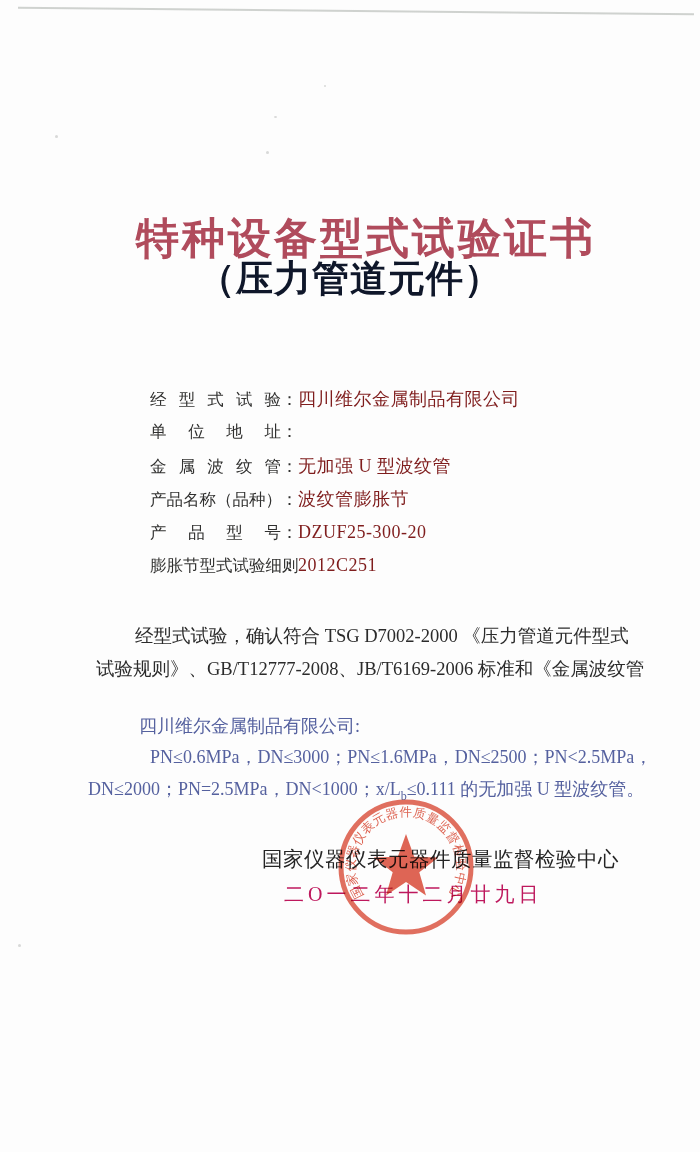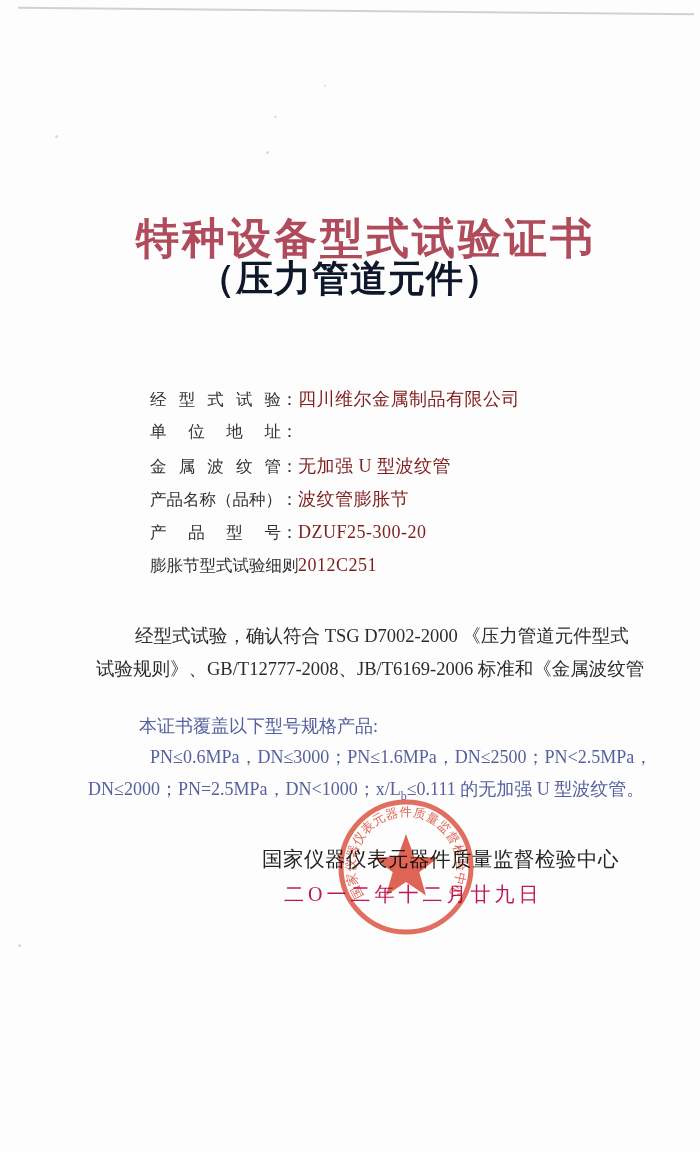--- a/index.html
+++ b/index.html
@@ -127,21 +127,21 @@
         <span class="val">2012C251</span>
     </div>
   </div>
 
   <div class="statement">
     <div class="ln indent">经型式试验，确认符合 TSG D7002-2000 《压力管道元件型式</div>
     <div class="ln">试验规则》、GB/T12777-2008、JB/T6169-2006 标准和《金属波纹管</div>
   </div>
 
   <div class="coverage">
-    <div class="cov-ln cov-1">本证书覆盖以下型号规格产品:</div>
+    <div class="cov-ln cov-1">四川维尔金属制品有限公司:</div>
     <div class="cov-ln cov-2">PN≤0.6MPa，DN≤3000；PN≤1.6MPa，DN≤2500；PN&lt;2.5MPa，</div>
     <div class="cov-ln cov-3"><span>DN≤2000；PN=2.5MPa，DN&lt;1000；x/L</span><sub>b</sub><span>≤0.111 的无加强 U 型波纹管。</span></div>
   </div>
 
   <div class="issuer">国家仪器仪表元器件质量监督检验中心</div>
   <div class="issue-date">二O一二年十二月廿九日</div>
 
   <svg class="stamp" width="146" height="146" viewBox="0 0 146 146" xmlns="http://www.w3.org/2000/svg">
     <circle cx="73" cy="73" r="65" fill="none" stroke="#d8432e" stroke-width="5" opacity="0.85"></circle>
     <polygon points="73,40 81.2,62.7 105.3,63.5 86.3,78.3 93,101.5 73,88 53,101.5 59.7,78.3 40.7,63.5 64.8,62.7" fill="#d8432e" opacity="0.9"></polygon>

